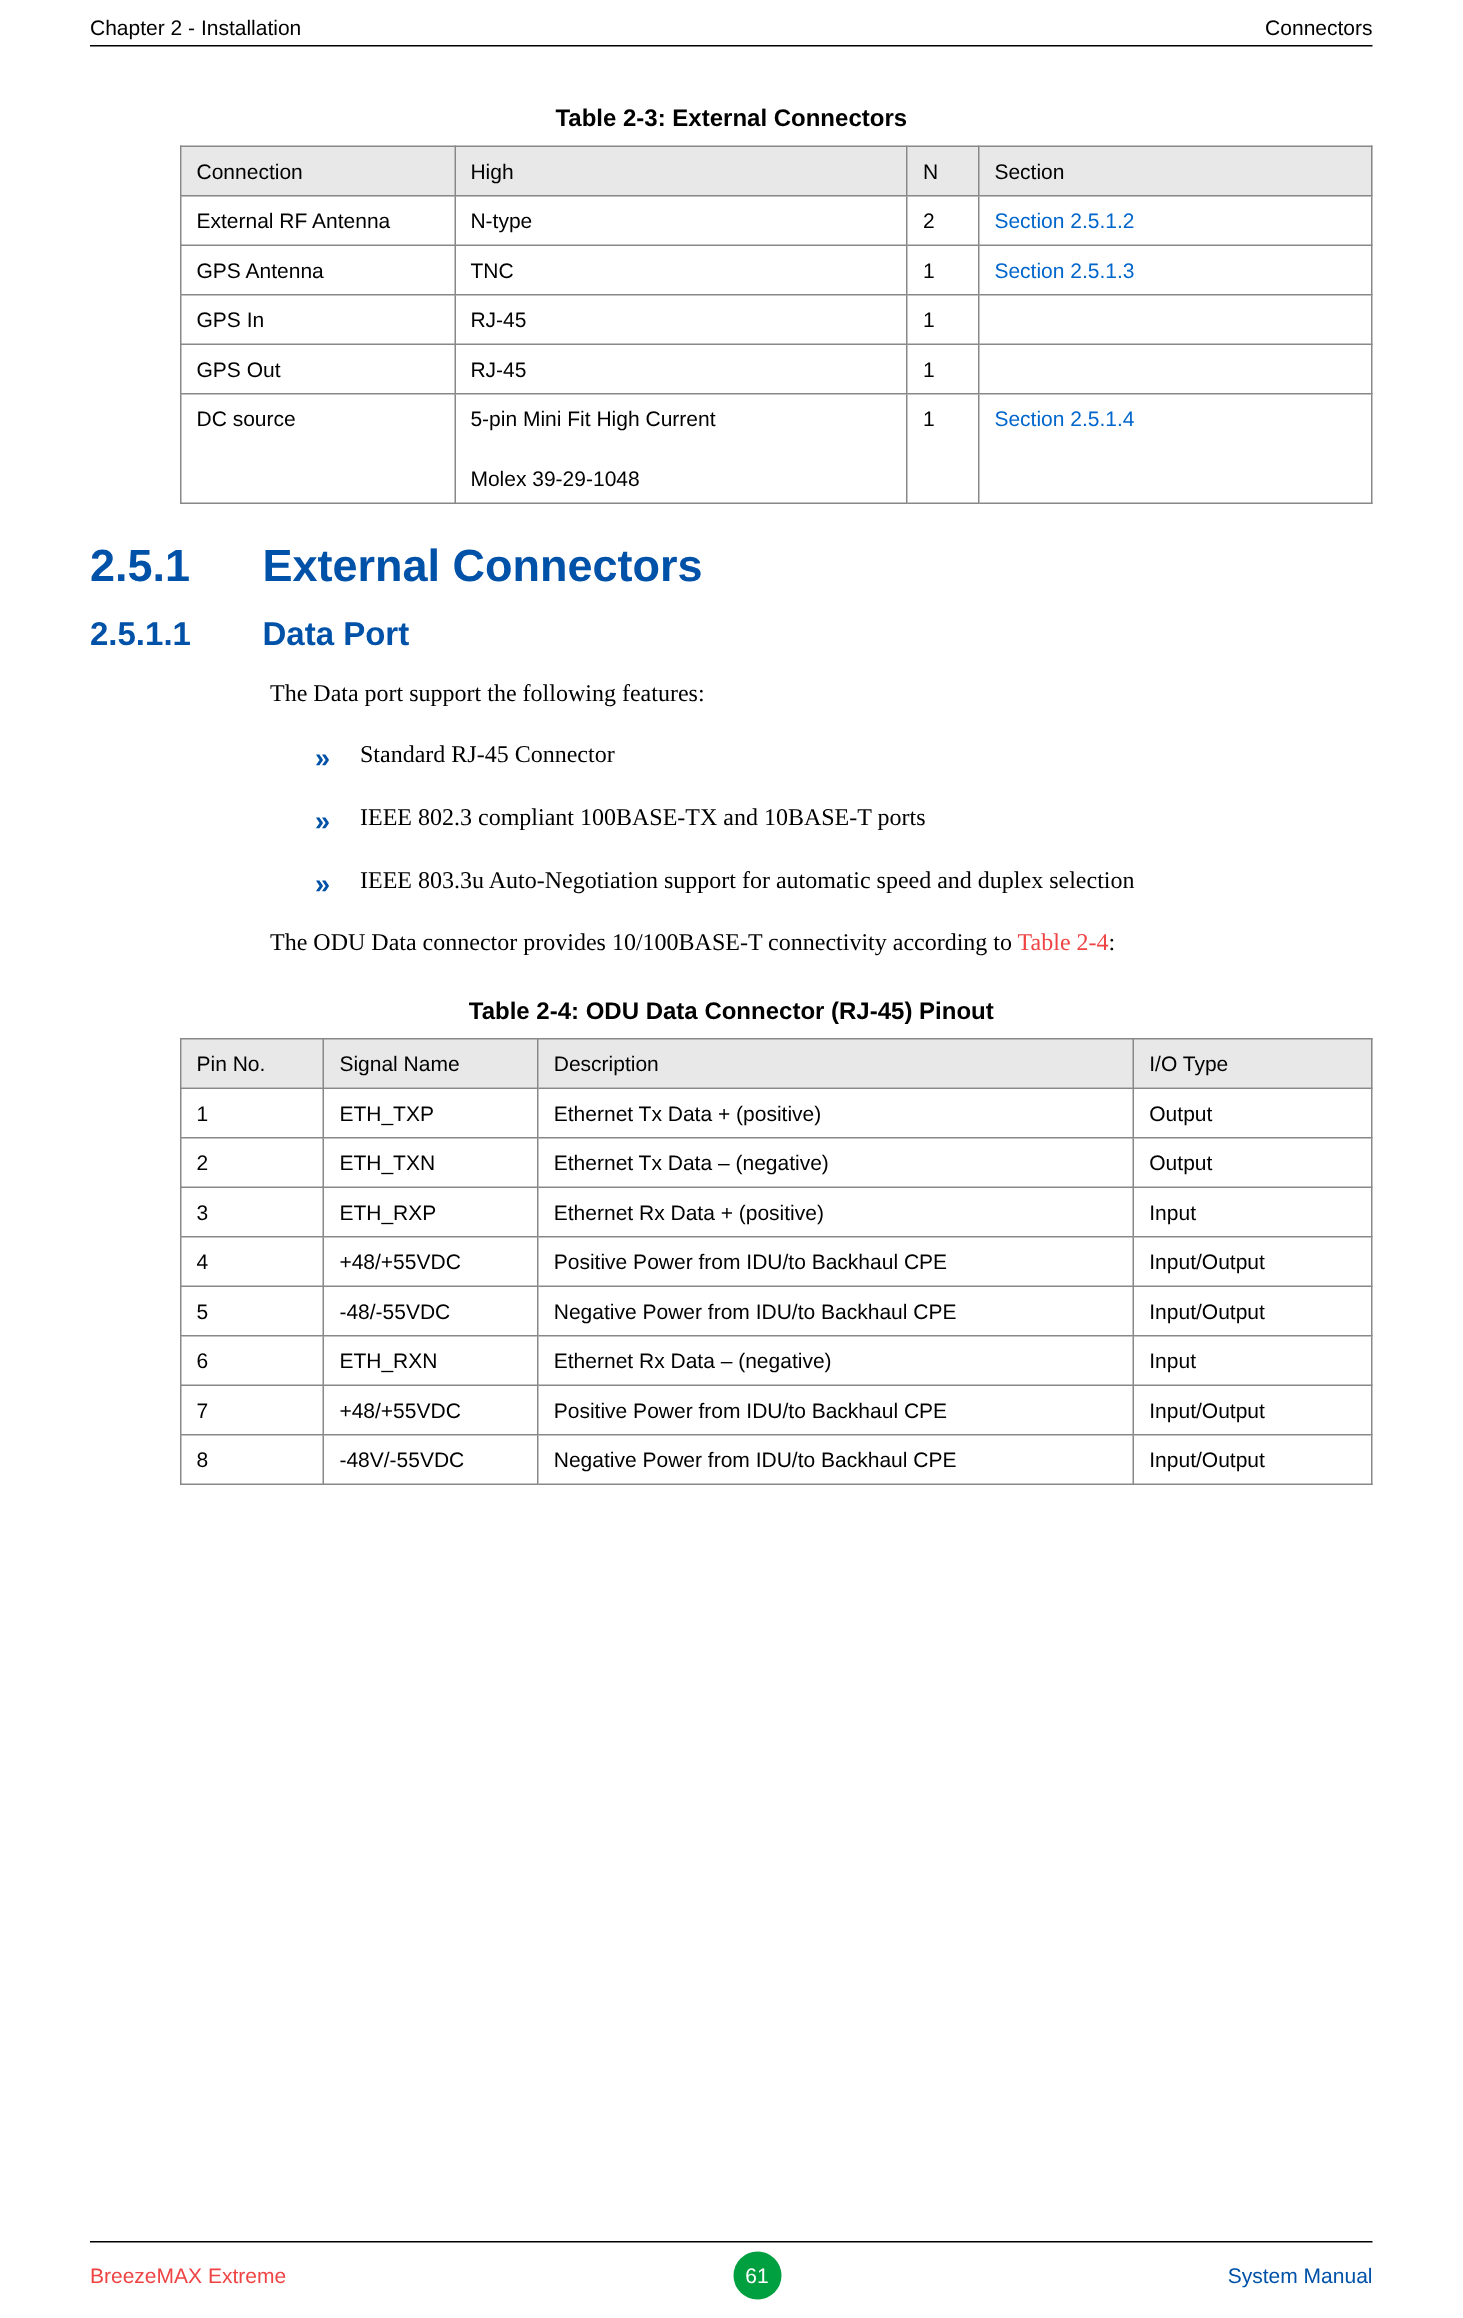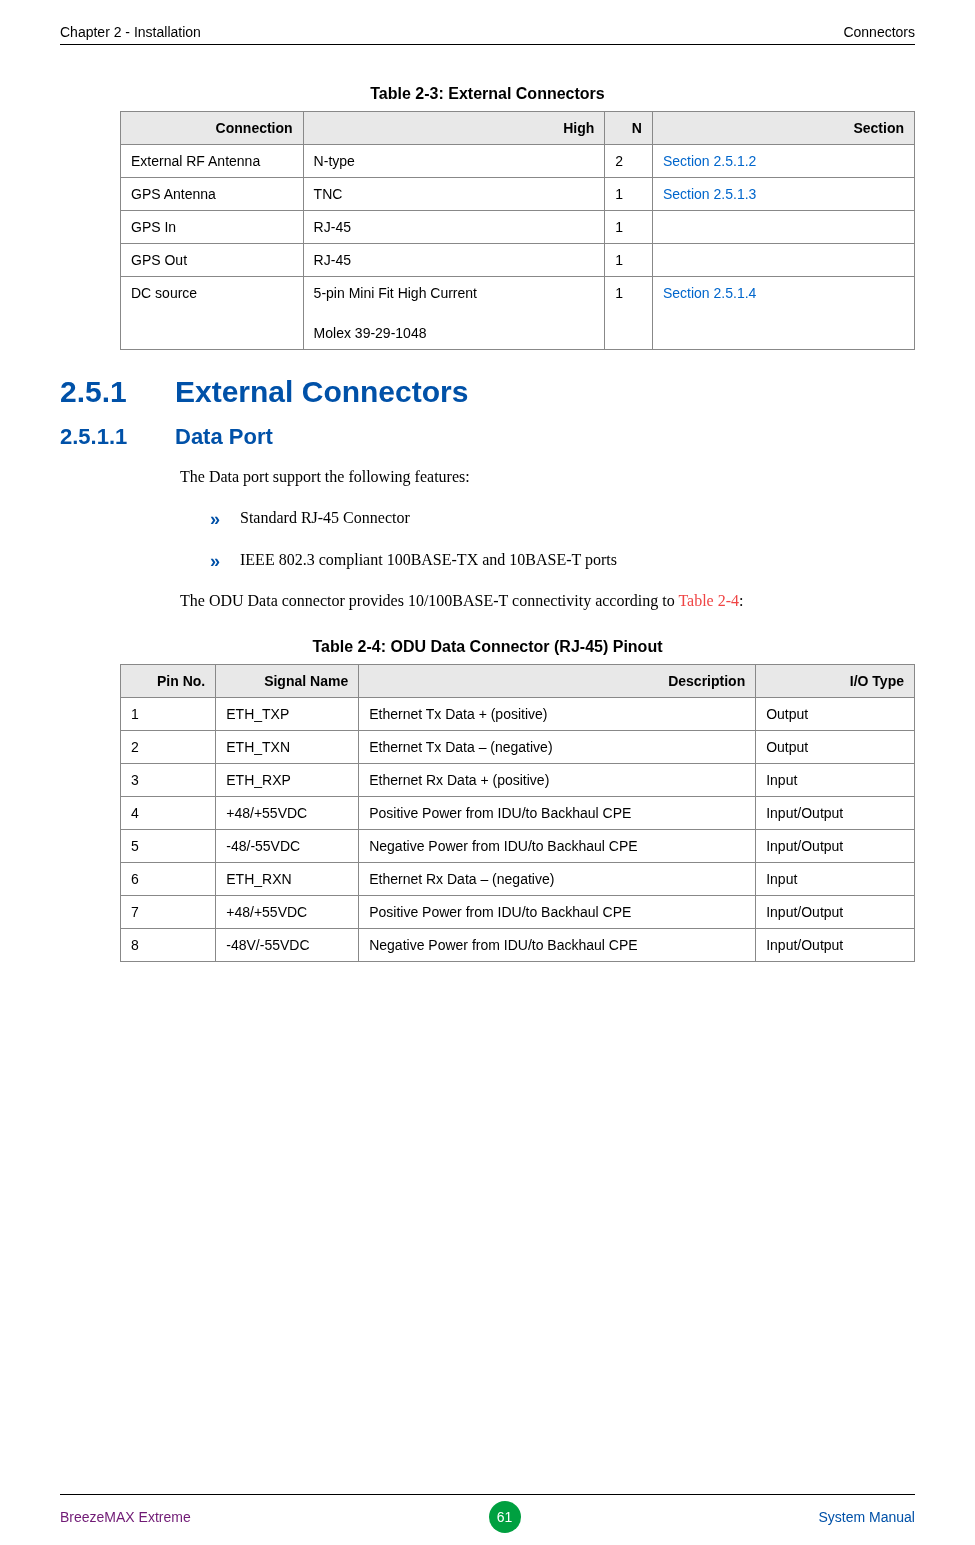--- a/index.html
+++ b/index.html
@@ -7,21 +7,21 @@
     padding: 0;
     font-family: Arial, Helvetica, sans-serif;
     background: #fff;
     color: #000;
     width: 975px;
     height: 1545px;
     position: relative;
     box-sizing: border-box;
   }
   .page {
-    padding: 24px 60px 0 60px;
+    padding: 10px 60px 0 60px;
   }
   .top-header {
     display: flex;
     justify-content: space-between;
     font-size: 14px;
     padding-bottom: 2px;
   }
   .top-rule {
     border: none;
     border-top: 1px solid #000;
@@ -40,22 +40,21 @@
   }
   th, td {
     border: 1px solid #888;
     padding: 8px 10px;
     font-size: 14px;
     text-align: left;
     vertical-align: top;
   }
   th {
     background: #e8e8e8;
-    font-weight: bold;
-    text-align: right;
+    font-weight: normal;
   }
   .section-link {
     color: #0066cc;
     font-family: Liberation Sans, sans-serif;
   }
   .link-blue {
     color: #ef4444;
   }
   .h-section {
     font-size: 30px;
@@ -127,21 +126,21 @@
     border: none;
     border-top: 1px solid #000;
     margin-bottom: 6px;
   }
   .footer-row {
     display: flex;
     justify-content: space-between;
     align-items: center;
     font-size: 14px;
   }
-  .footer-left { color: #701a75; }
+  .footer-left { color: #ef4444; }
   .footer-right { color: #0051a8; }
   .page-badge {
     background: #00a040;
     color: #fff;
     border-radius: 50%;
     width: 32px;
     height: 32px;
     display: flex;
     align-items: center;
     justify-content: center;
@@ -214,20 +213,21 @@
 
   <div class="h-sub">
     <span class="num">2.5.1.1</span><span>Data Port</span>
   </div>
 
   <p class="body-text">The Data port support the following features:</p>
 
   <ul class="bullet-list">
     <li>Standard RJ-45 Connector</li>
     <li>IEEE 802.3 compliant 100BASE-TX and 10BASE-T ports</li>
+    <li>IEEE 803.3u Auto-Negotiation support for automatic speed and duplex selection</li>
   </ul>
 
   <p class="body-text"><span>The ODU Data connector provides 10/100BASE-T connectivity according to </span><span class="link-blue">Table 2-4</span><span>:</span></p>
 
   <div class="table-caption" style="margin-top:25px">Table 2-4: ODU Data Connector (RJ-45) Pinout</div>
   <table class="table2">
     <colgroup>
         <col class="c1">
         <col class="c2">
         <col class="c3">

